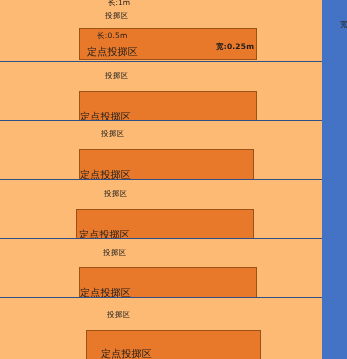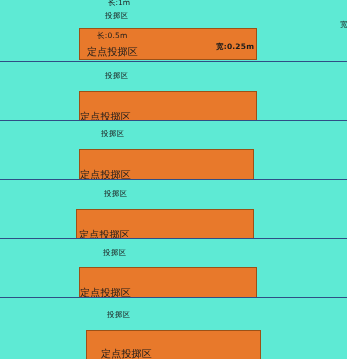--- a/index.html
+++ b/index.html
@@ -20,22 +20,22 @@
     width: 347px;
     height: 359px;
     overflow: hidden;
     background: #4472C4;
   }
 
   
   .lane {
     position: absolute;
     left: 0;
-    width: 347px;
-    background: #5eead4;
+    width: 322px;
+    background: #fdba74;
     box-sizing: border-box;
     border-top: 1px solid #2f4f86;
   }
   .lane.no-top-rule {
     border-top: none;
   }
 
   
   .zone-label {
     position: absolute;

